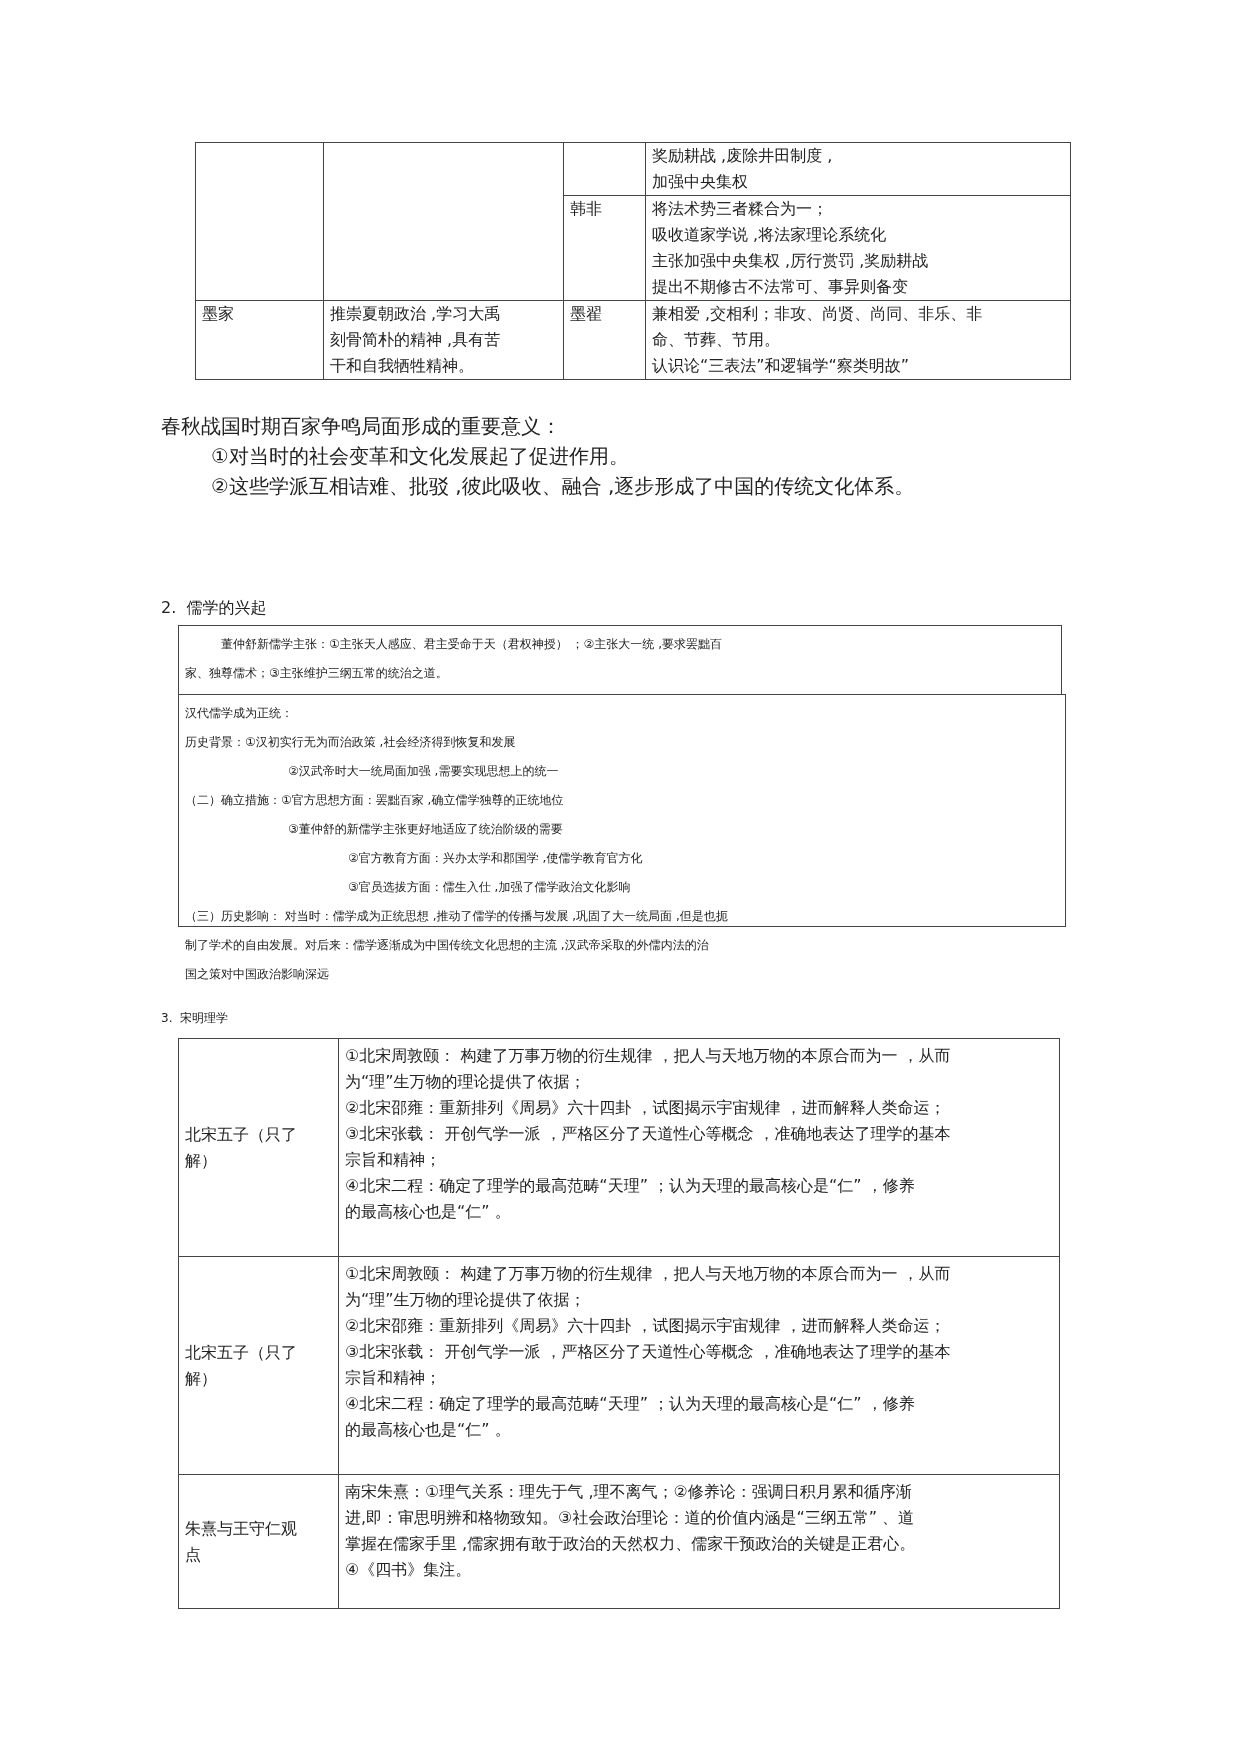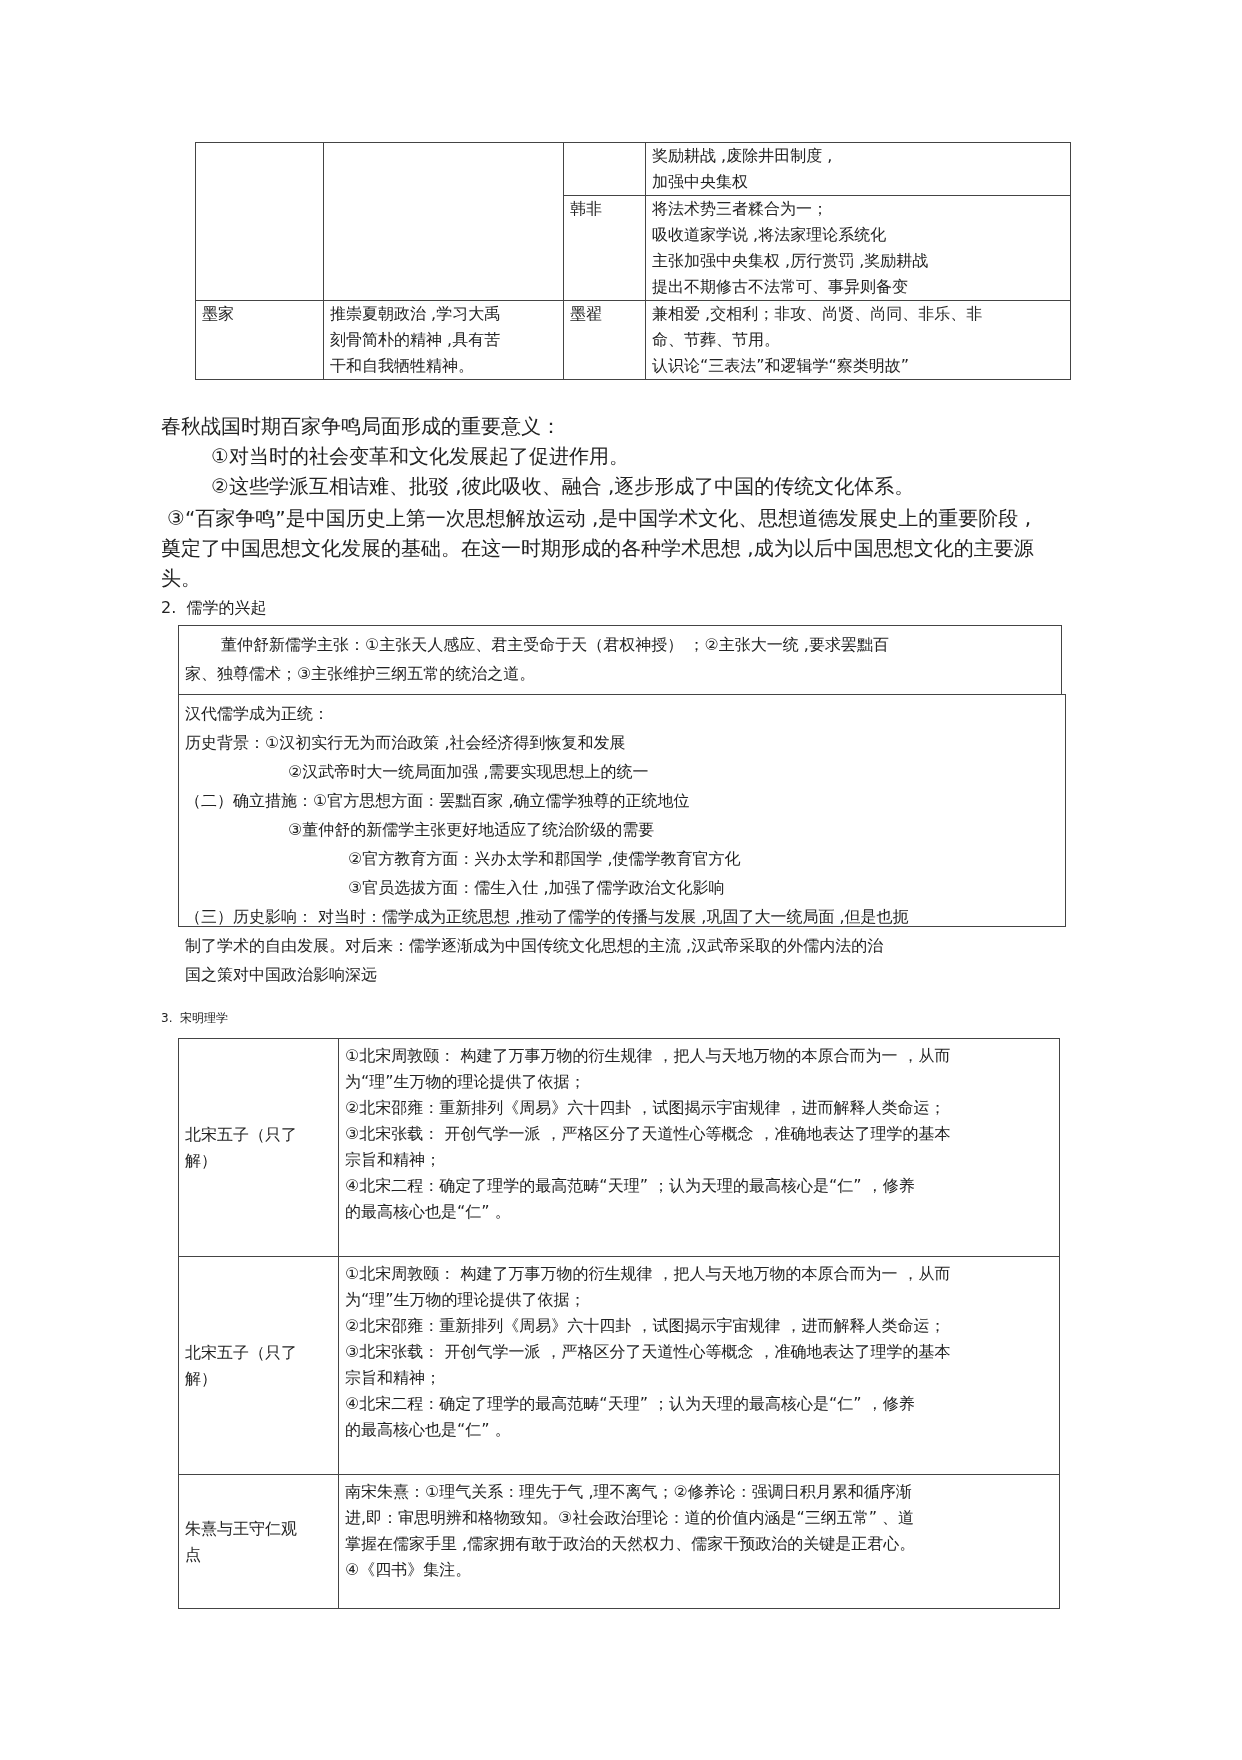--- a/index.html
+++ b/index.html
@@ -3,21 +3,21 @@
 <meta charset="utf-8">
 <style>
   html, body { margin:0; padding:0; background:#ffffff; }
   body { width:1242px; height:1760px; position:relative; overflow:hidden;
          font-family:"DejaVu Sans", "Liberation Sans", sans-serif; color:#222; font-size:16px; }
   .abs { position:absolute; }
   table { border-collapse:collapse; }
   td { border:1.5px solid #444; vertical-align:top; padding:0 6px; line-height:26px; font-size:16px; }
   .line { display:block; white-space:nowrap; }
   .para { line-height:28px; font-size:20px; }
-  .box { border:1.5px solid #444; box-sizing:border-box; padding:4px 6px; line-height:29px; font-size:16px; }
+  .box { border:1.5px solid #444; box-sizing:border-box; padding:4px 6px; line-height:29px; font-size:12px; }
 </style>
 </head>
 <body>
 
 <table class="abs" style="left:195px; top:142px; width:876px;">
   <colgroup>
       <col style="width:128px">
       <col style="width:240px">
       <col style="width:82px">
       <col>
@@ -55,25 +55,20 @@
       <span class="line">认识论“三表法”和逻辑学“察类明故”</span>
     </td>
   </tr>
 </tbody>
   </table>
 
 <div class="abs para" style="left:161px; top:412px; width:920px;">
   <div style="height:30px;">春秋战国时期百家争鸣局面形成的重要意义：</div>
   <div style="padding-left:50px; height:30px;">①对当时的社会变革和文化发展起了促进作用。</div>
   <div style="padding-left:50px; height:32px;">②这些学派互相诘难、批驳 ,彼此吸收、融合 ,逐步形成了中国的传统文化体系。</div>
-  <div>
-    <div style="padding-left:6px; height:30px; white-space:nowrap;">③“百家争鸣”是中国历史上第一次思想解放运动 ,是中国学术文化、思想道德发展史上的重要阶段 ,</div>
-    <div style="height:30px; white-space:nowrap;">奠定了中国思想文化发展的基础。在这一时期形成的各种学术思想 ,成为以后中国思想文化的主要源</div>
-    <div style="height:30px;">头。</div>
-  </div>
 </div>
 
 <div class="abs" style="left:161px; top:598px; font-size:16px; white-space:pre;">2.  儒学的兴起</div>
 
 <div class="abs box" style="left:178px; top:625px; width:884px; height:70px;">
   <div style="padding-left:36px; white-space:nowrap;">董仲舒新儒学主张：①主张天人感应、君主受命于天（君权神授） ；②主张大一统 ,要求罢黜百</div>
   <div>家、独尊儒术；③主张维护三纲五常的统治之道。</div>
 </div>
 
 <div class="abs box" style="left:178px; top:694px; width:888px; height:233px;">

